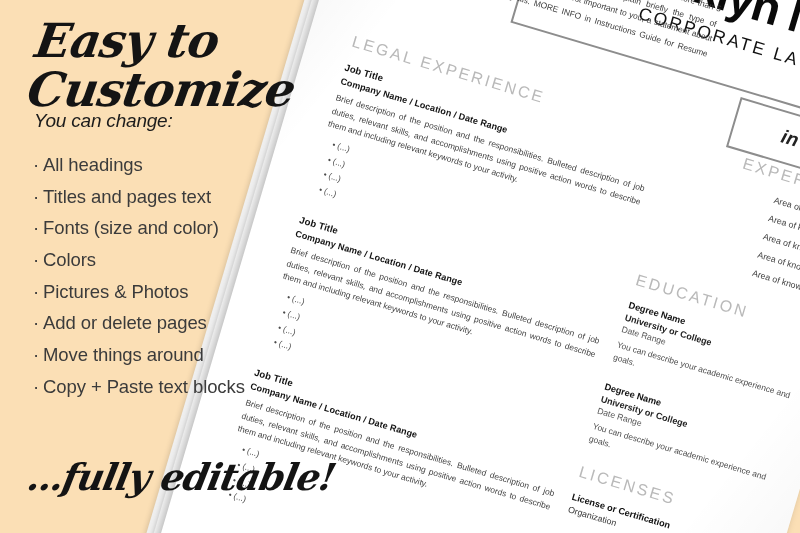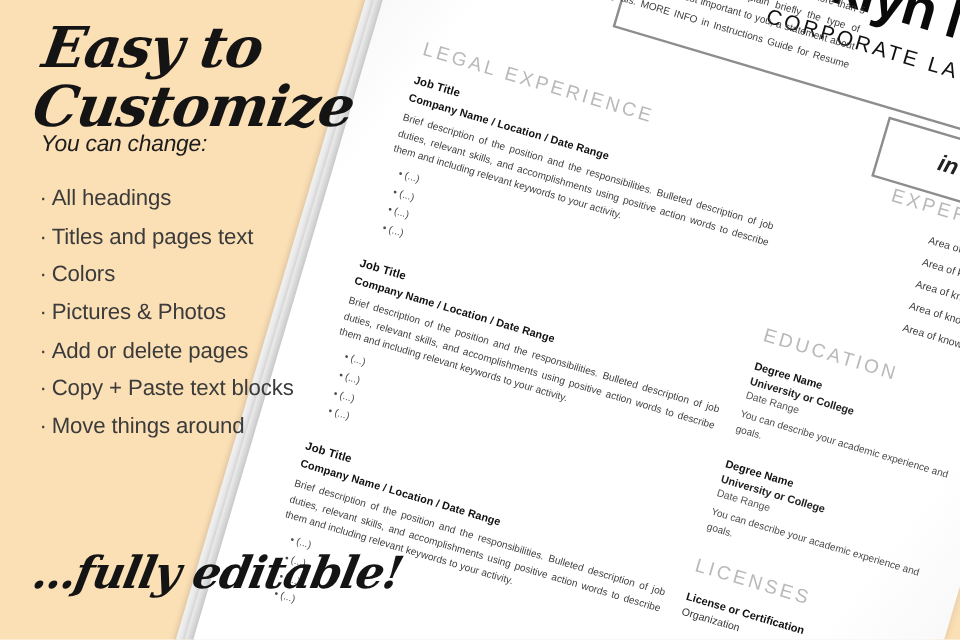--- a/index.html
+++ b/index.html
@@ -216,22 +216,23 @@
 
     </div>
   </div>
 
   <div class="promo">
     <div class="promo-title">Easy to Customize</div>
     <div class="promo-sub">You can change:</div>
     <div class="promo-list">
       <div class="li"><span class="dot">·</span><span>All headings</span></div>
       <div class="li"><span class="dot">·</span><span>Titles and pages text</span></div>
+      <div class="li"><span class="dot">·</span><span>Fonts (size and color)</span></div>
       <div class="li"><span class="dot">·</span><span>Colors</span></div>
       <div class="li"><span class="dot">·</span><span>Pictures &amp; Photos</span></div>
       <div class="li"><span class="dot">·</span><span>Add or delete pages</span></div>
+      <div class="li"><span class="dot">·</span><span>Move things around</span></div>
       <div class="li"><span class="dot">·</span><span>Copy + Paste text blocks</span></div>
-      <div class="li"><span class="dot">·</span><span>Move things around</span></div>
     </div>
     <div class="promo-foot">...fully editable!</div>
   </div>
 
 </div>
 
 </body></html>

